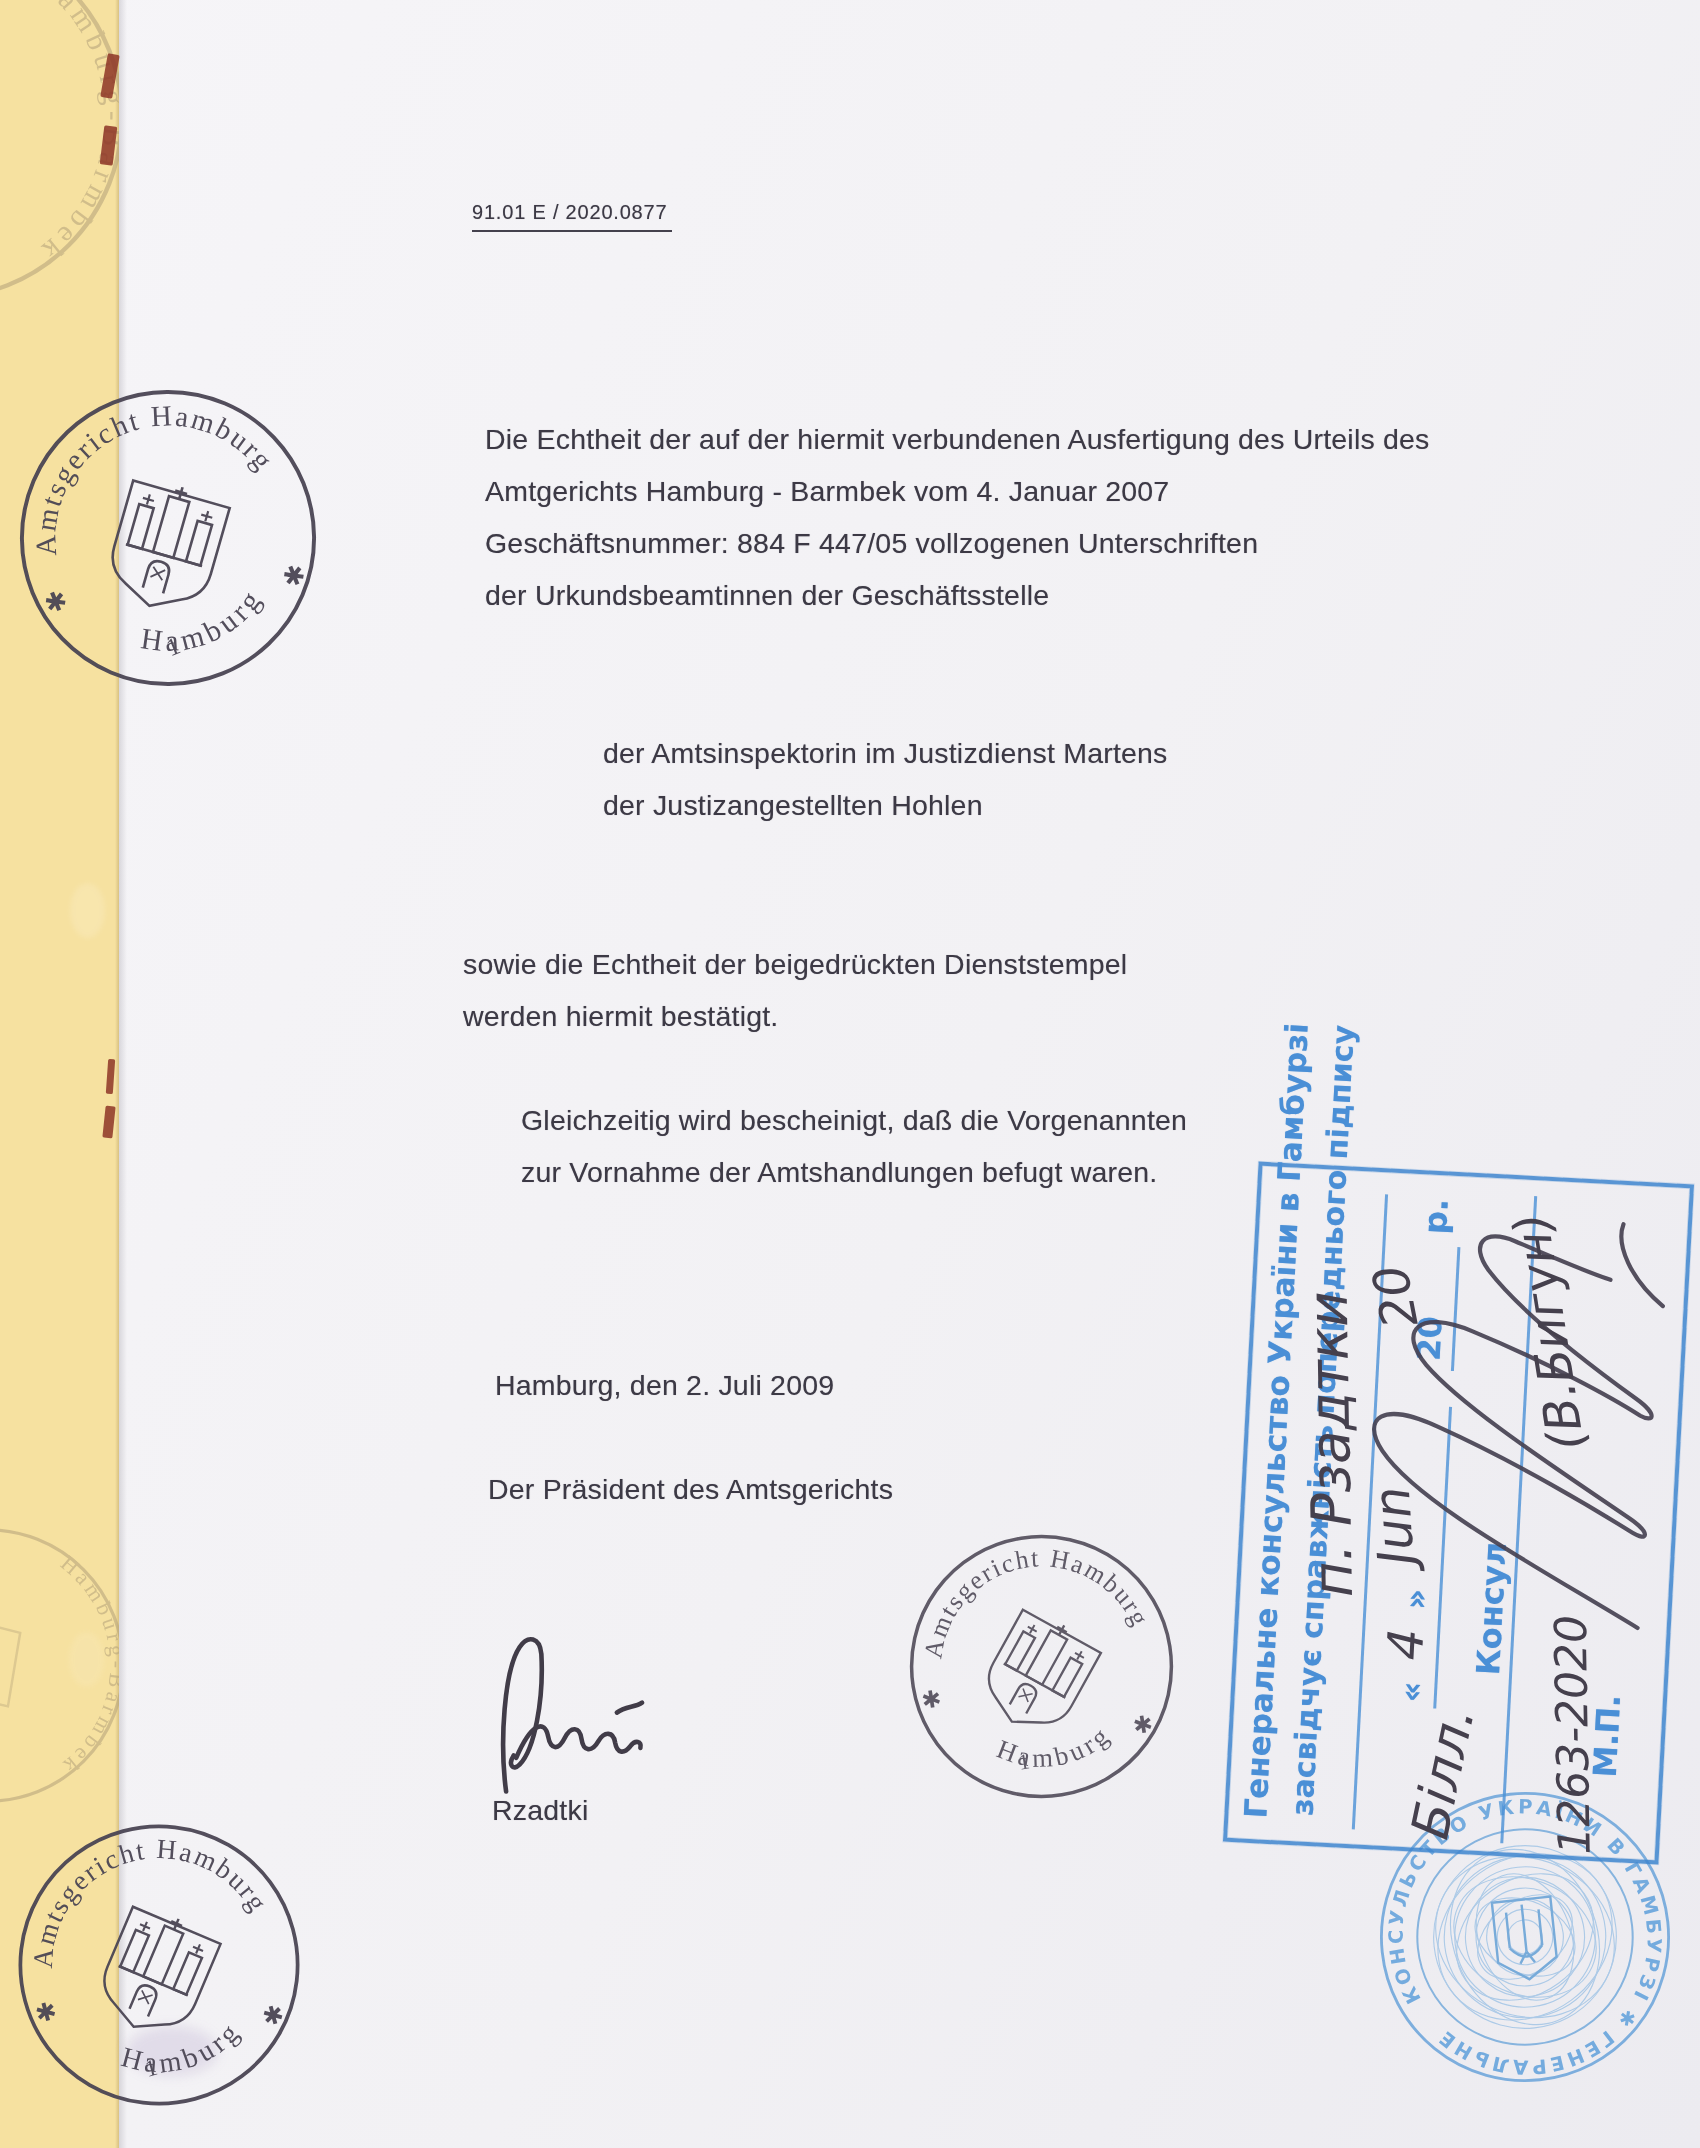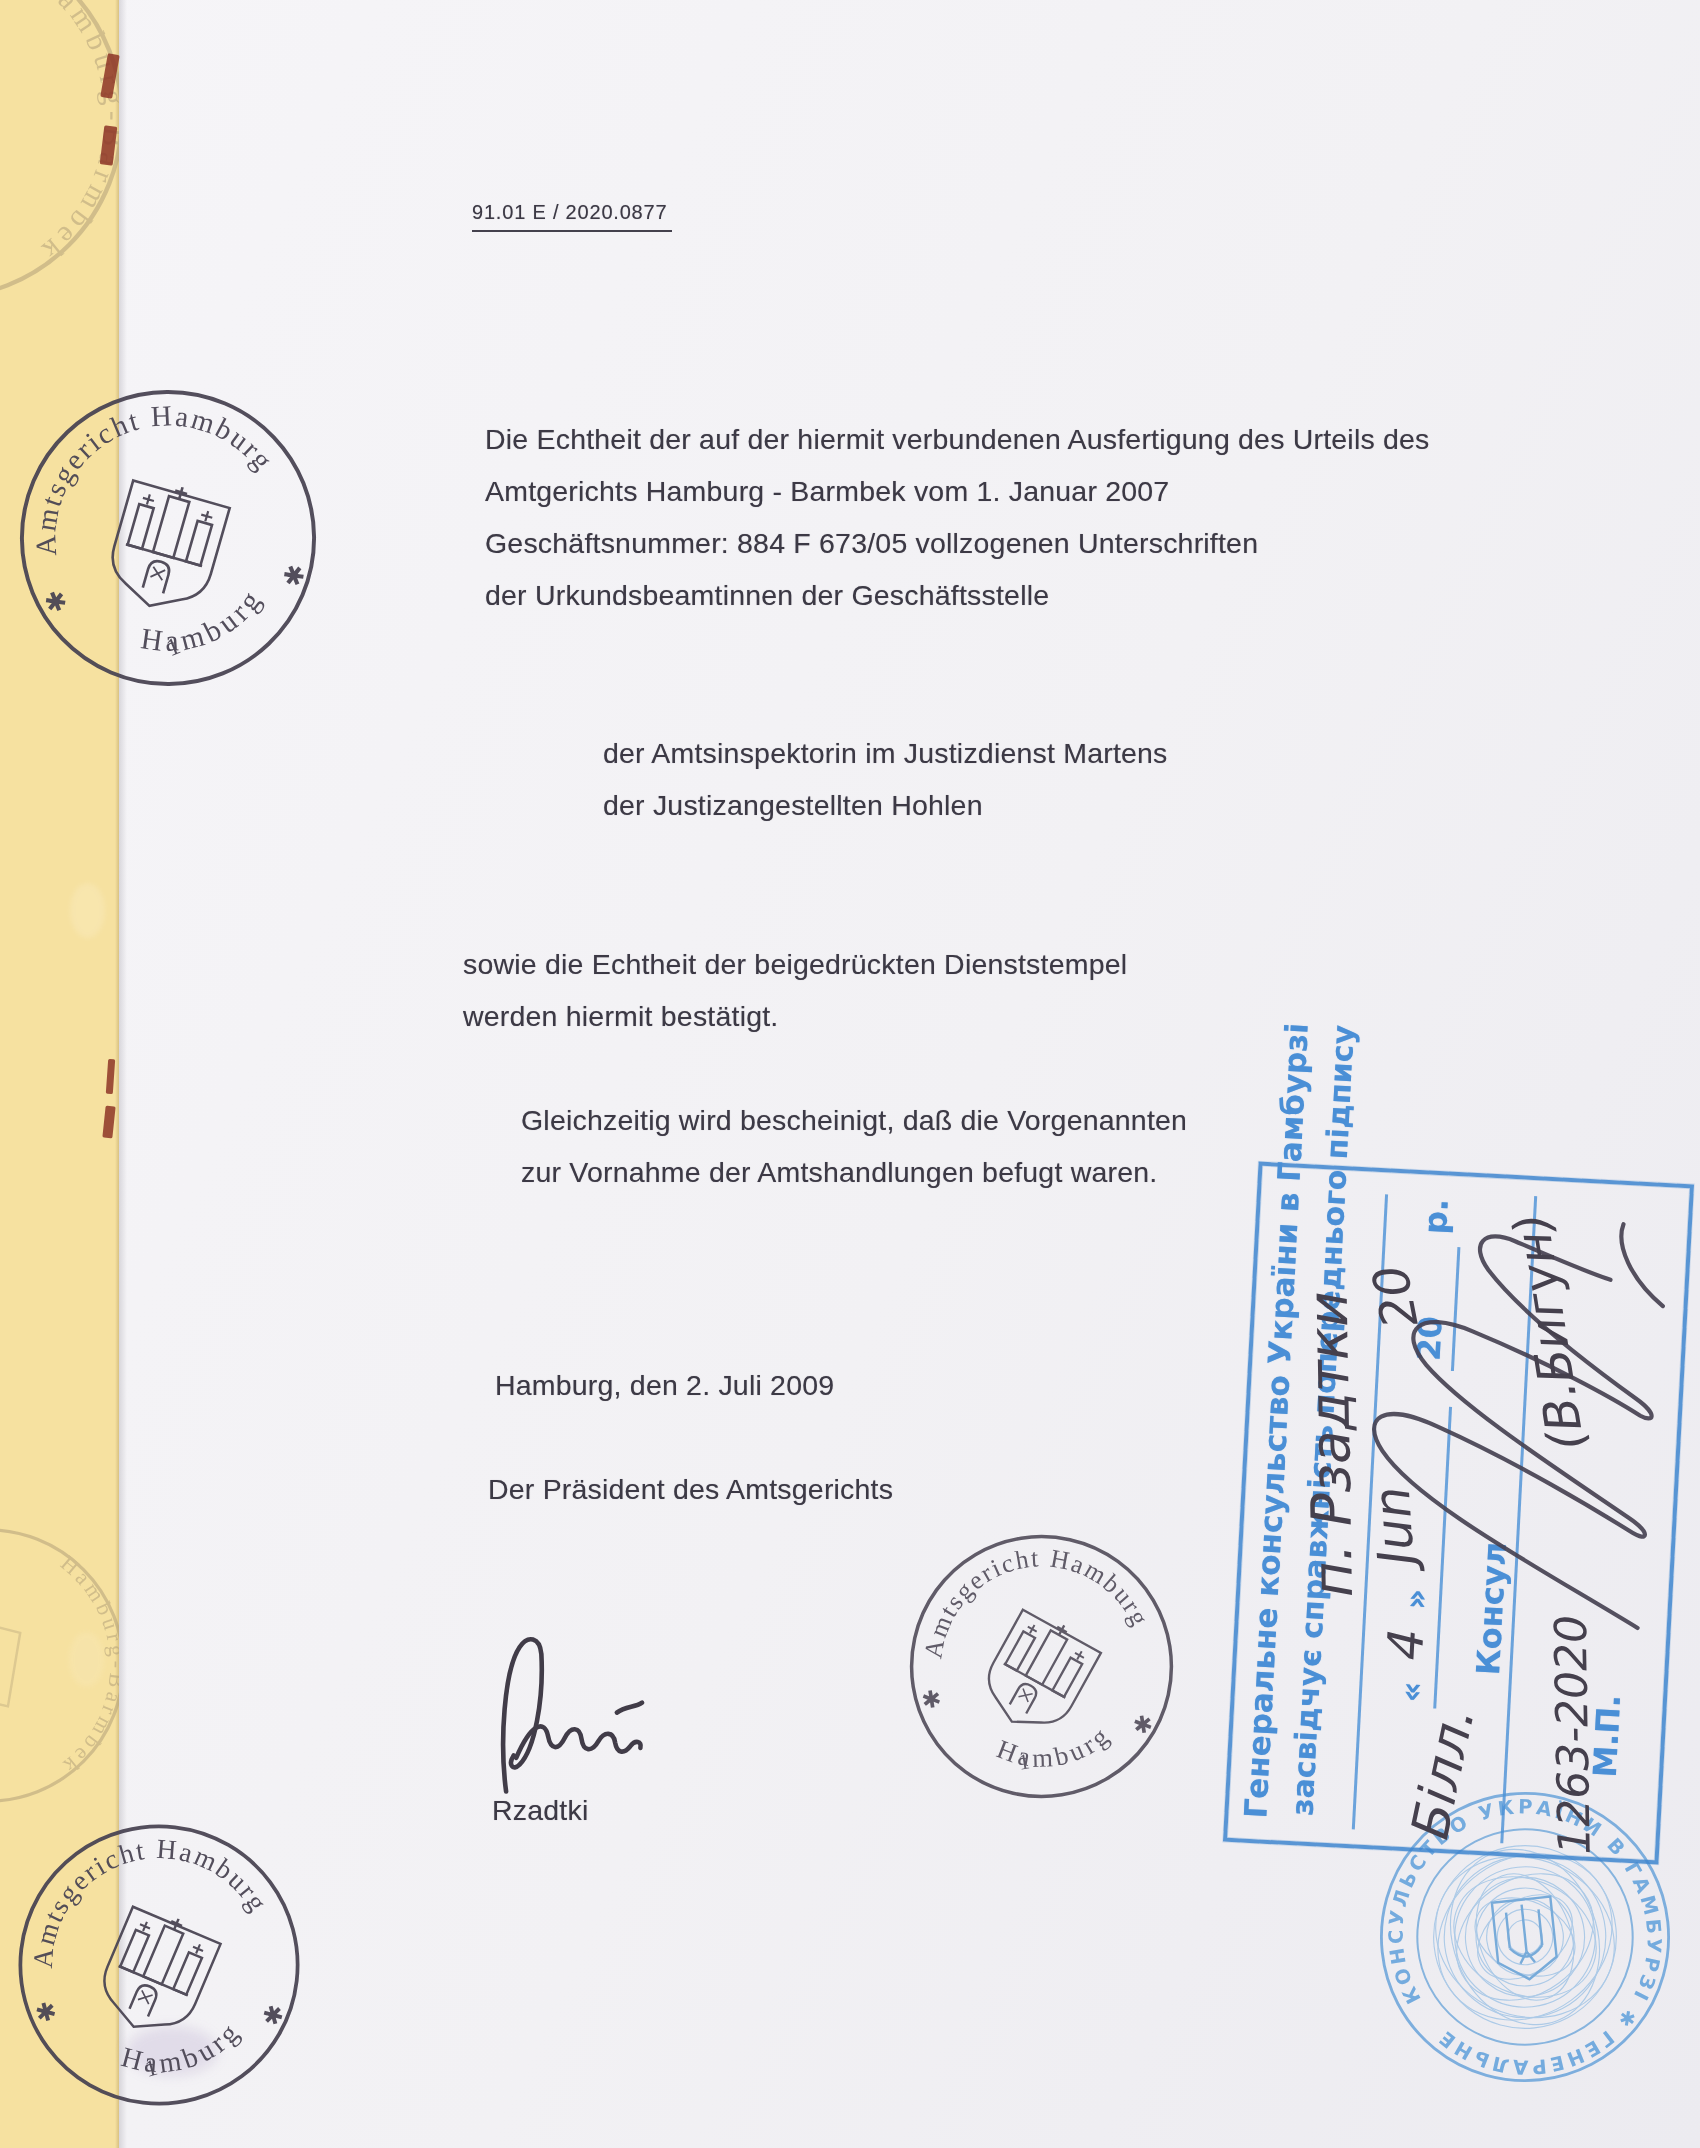--- a/index.html
+++ b/index.html
@@ -97,22 +97,22 @@
 <div class="red-mark" style="left:104px;top:54px;width:11.7px;height:44px;transform:rotate(10deg)"></div>
 <div class="red-mark" style="left:102px;top:126px;width:12.6px;height:39px;transform:rotate(7deg)"></div>
 <div class="red-mark" style="left:107px;top:1059px;width:6.7px;height:35px;transform:rotate(4deg)"></div>
 <div class="red-mark" style="left:104px;top:1106px;width:10px;height:32px;transform:rotate(6deg)"></div>
 <div class="smudge" style="left:126px;top:2026px;"></div>
 
 <div class="ref-number">91.01 E / 2020.0877</div>
 
 <div class="doc-text" style="left:485px;top:413px;">
   <div>Die Echtheit der auf der hiermit verbundenen Ausfertigung des Urteils des</div>
-  <div>Amtgerichts Hamburg - Barmbek vom 1. Januar 2007</div>
-  <div>Geschäftsnummer: 884 F 673/05 vollzogenen Unterschriften</div>
+  <div>Amtgerichts Hamburg - Barmbek vom 4. Januar 2007</div>
+  <div>Geschäftsnummer: 884 F 447/05 vollzogenen Unterschriften</div>
   <div>der Urkundsbeamtinnen der Geschäftsstelle</div>
 </div>
 
 <div class="doc-text" style="left:603px;top:727px;">
   <div>der Amtsinspektorin im Justizdienst Martens</div>
   <div>der Justizangestellten Hohlen</div>
 </div>
 
 <div class="doc-text" style="left:463px;top:938px;">
   <div>sowie die Echtheit der beigedrückten Dienststempel</div>

